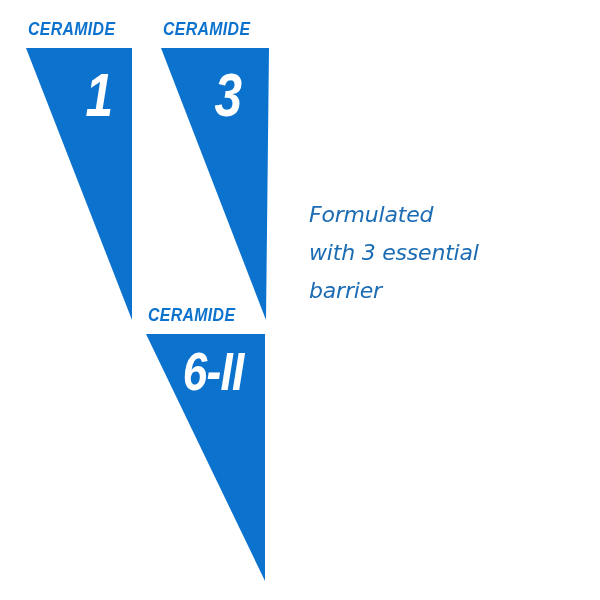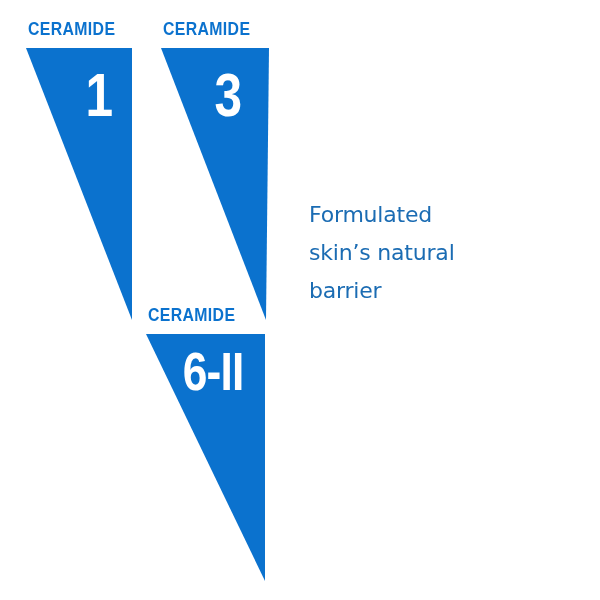--- a/index.html
+++ b/index.html
@@ -12,20 +12,21 @@
     height: 600px;
     background: #ffffff;
     font-family: "Liberation Sans", sans-serif;
     overflow: hidden;
   }
   #stage {
     position: relative;
     width: 526px;
     height: 600px;
     background: #ffffff;
+    font-style: italic;
   }
 
   
   .pennant {
     position: absolute;
   }
   .pennant-label {
     position: absolute;
     left: 0;
     top: 0;
@@ -126,17 +127,17 @@
   <div class="pennant" id="pennant-3">
     <span class="pennant-label">CERAMIDE</span>
     <svg class="pennant-shape" width="119" height="247" viewBox="0 0 119 247">
       <polygon points="0,0 119,0 119,247" fill="#0B72CE"></polygon>
     </svg>
     <span class="pennant-number">6-II</span>
   </div>
 
   <div id="copy-block">
     <span class="copy-line">Formulated</span>
-    <span class="copy-line">skin’s natural</span>
+    <span class="copy-line">with 3 essential</span>
     <span class="copy-line">barrier</span>
   </div>
 
 </div>
 
 </body></html>

